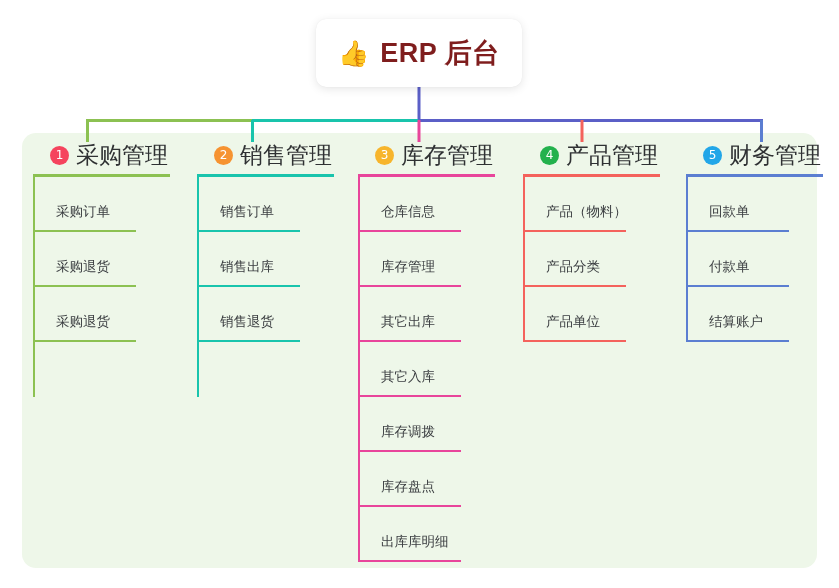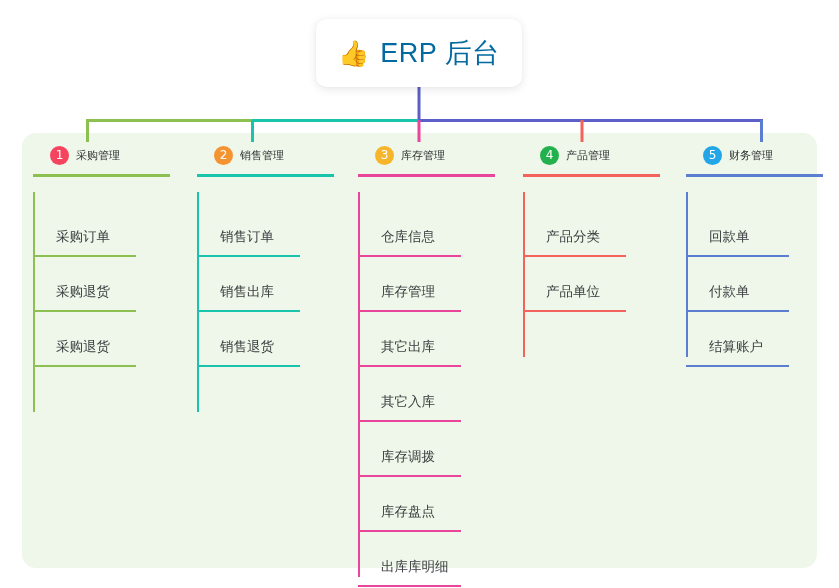--- a/index.html
+++ b/index.html
@@ -34,23 +34,24 @@
     display: flex;
     align-items: center;
     gap: 11px;
   }
   .title-emoji {
     font-size: 25px;
     line-height: 1;
   }
   .title-text {
     font-size: 27px;
-    color: #0369a1;
+    color: #7f1d1d;
     letter-spacing: 0.5px;
     white-space: nowrap;
+    font-weight: bold;
   }
 
   
   .connectors {
     position: absolute;
     left: 0;
     top: 0;
     width: 839px;
     height: 588px;
     pointer-events: none;
@@ -104,37 +105,36 @@
     color: #ffffff;
     font-size: 12px;
     display: flex;
     align-items: center;
     justify-content: center;
     flex: 0 0 auto;
     margin-right: 7px;
     font-family: "DejaVu Sans", sans-serif;
   }
   .col-title {
-    font-size: 11px;
+    font-size: 23px;
     color: #2f3133;
     white-space: nowrap;
   }
   .col-head-rule {
     position: absolute;
     left: 3px;
     bottom: 0;
     height: 3px;
     width: 137px;
   }
 
   
   .items {
     position: relative;
-    padding-top: 10px;
-    margin-top: 15px;
+    padding-top: 0;
   }
   .col-spine {
     position: absolute;
     left: 3px;
     top: 0;
     width: 2px;
   }
   .item {
     position: relative;
     height: 55px;
@@ -270,20 +270,24 @@
     </div>
     <div class="column col-3">
       <div class="col-header">
         <span class="badge" style="background: rgb(35, 177, 77);">4</span>
         <span class="col-title">产品管理</span>
         <span class="col-head-rule" style="background: rgb(244, 98, 92);"></span>
       </div>
       <div class="items">
         <span class="col-spine" style="background: rgb(244, 98, 92); height: 165px;"></span>
         <div class="item">
+          <span class="item-label">产品（物料）</span>
+          <span class="item-rule" style="background: rgb(244, 98, 92);"></span>
+        </div>
+        <div class="item">
           <span class="item-label">产品分类</span>
           <span class="item-rule" style="background: rgb(244, 98, 92);"></span>
         </div>
         <div class="item">
           <span class="item-label">产品单位</span>
           <span class="item-rule" style="background: rgb(244, 98, 92);"></span>
         </div>
       </div>
     </div>
     <div class="column col-4">

